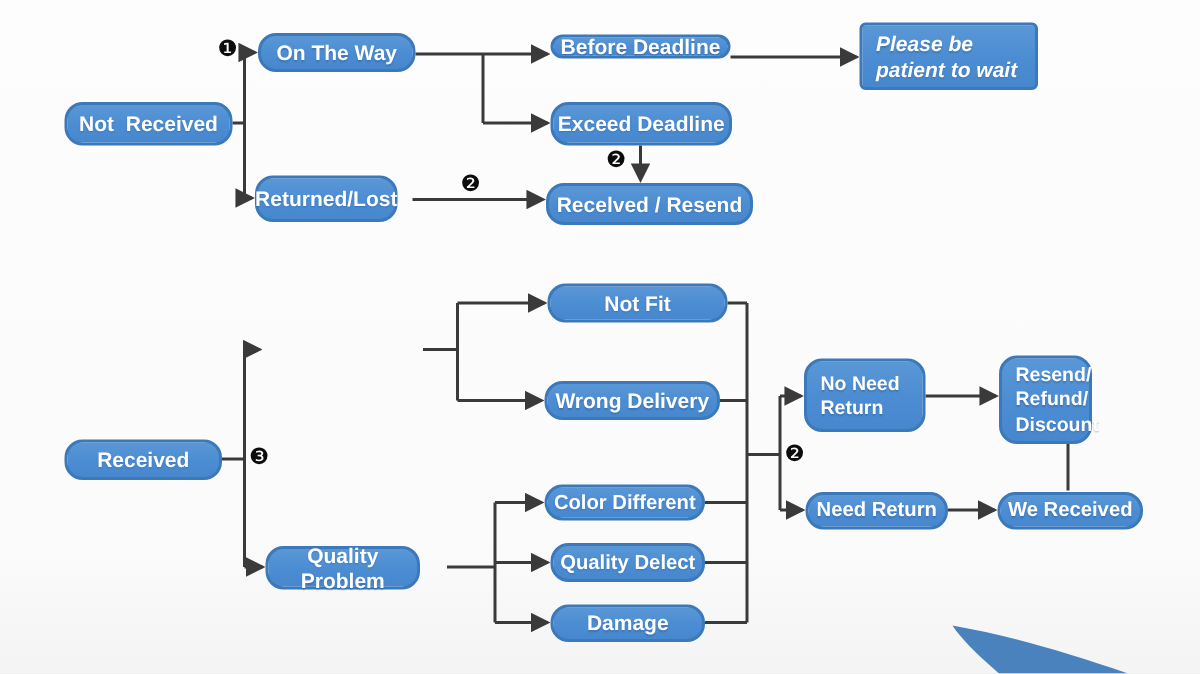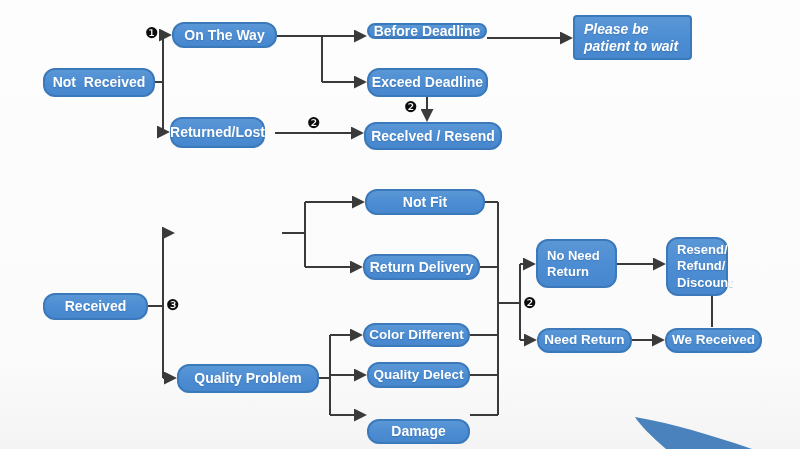--- a/index.html
+++ b/index.html
@@ -21,26 +21,26 @@
   
   .n-not-received{left:43px;top:68px;width:112px;height:29px;}
   .n-on-the-way{left:172px;top:22px;width:105px;height:26px;}
   .n-returned-lost{left:170px;top:117px;width:95px;height:31px;}
   .n-before-deadline{left:367px;top:23px;width:120px;height:16px;}
   .n-exceed-deadline{left:367px;top:68px;width:121px;height:29px;}
   .n-received-resend{left:364px;top:122px;width:138px;height:28px;}
   .n-please-wait{left:573px;top:15px;width:119px;height:45px;border-radius:4px;font-style:italic;}
   .n-received{left:43px;top:293px;width:105px;height:27px;}
   .n-not-quality-problem{left:175px;top:212px;width:107px;height:43px;}
-  .n-quality-problem{left:177px;top:364px;width:142px;height:29px;}
+  .n-quality-problem{left:177px;top:364px;width:103px;height:29px;}
   .n-not-fit{left:365px;top:189px;width:120px;height:26px;}
   .n-wrong-delivery{left:363px;top:254px;width:117px;height:26px;}
   .n-color-different{left:363px;top:323px;width:107px;height:24px;font-size:13.5px;}
   .n-quality-delect{left:367px;top:362px;width:103px;height:26px;font-size:13.5px;}
-  .n-damage{left:367px;top:419px;width:103px;height:25px;}
+  .n-damage{left:367px;top:403px;width:103px;height:25px;}
   .n-no-need-return{left:536px;top:239px;width:81px;height:49px;font-size:13px;}
   .n-need-return{left:537px;top:328px;width:95px;height:25px;font-size:13.5px;}
   .n-resend-refund-discount{left:666px;top:237px;width:62px;height:59px;font-size:13px;line-height:1.25;}
   .n-we-received{left:665px;top:328px;width:97px;height:25px;font-size:13.5px;}
   .marker{
     position:absolute;color:#0c0c0c;font-size:15px;line-height:15px;
     font-weight:normal;user-select:none;
   }
   .mk1{left:145px;top:25px;}
   .mk2a{left:307px;top:115px;}
@@ -98,21 +98,21 @@
   <div class="node n-returned-lost">Returned/Lost</div>
   <div class="node n-before-deadline">Before Deadline</div>
   <div class="node n-exceed-deadline">Exceed Deadline</div>
   <div class="node n-received-resend">Recelved / Resend</div>
   <div class="node n-please-wait left">Please be
 patient to wait</div>
 
   <div class="node n-received">Received</div>
   <div class="node n-quality-problem">Quality Problem</div>
   <div class="node n-not-fit">Not Fit</div>
-  <div class="node n-wrong-delivery">Return Delivery</div>
+  <div class="node n-wrong-delivery">Wrong Delivery</div>
   <div class="node n-color-different">Color Different</div>
   <div class="node n-quality-delect">Quality Delect</div>
   <div class="node n-damage">Damage</div>
   <div class="node n-no-need-return left">No Need
 Return</div>
   <div class="node n-need-return">Need Return</div>
   <div class="node n-resend-refund-discount left">Resend/
 Refund/
 Discount</div>
   <div class="node n-we-received">We Received</div>

